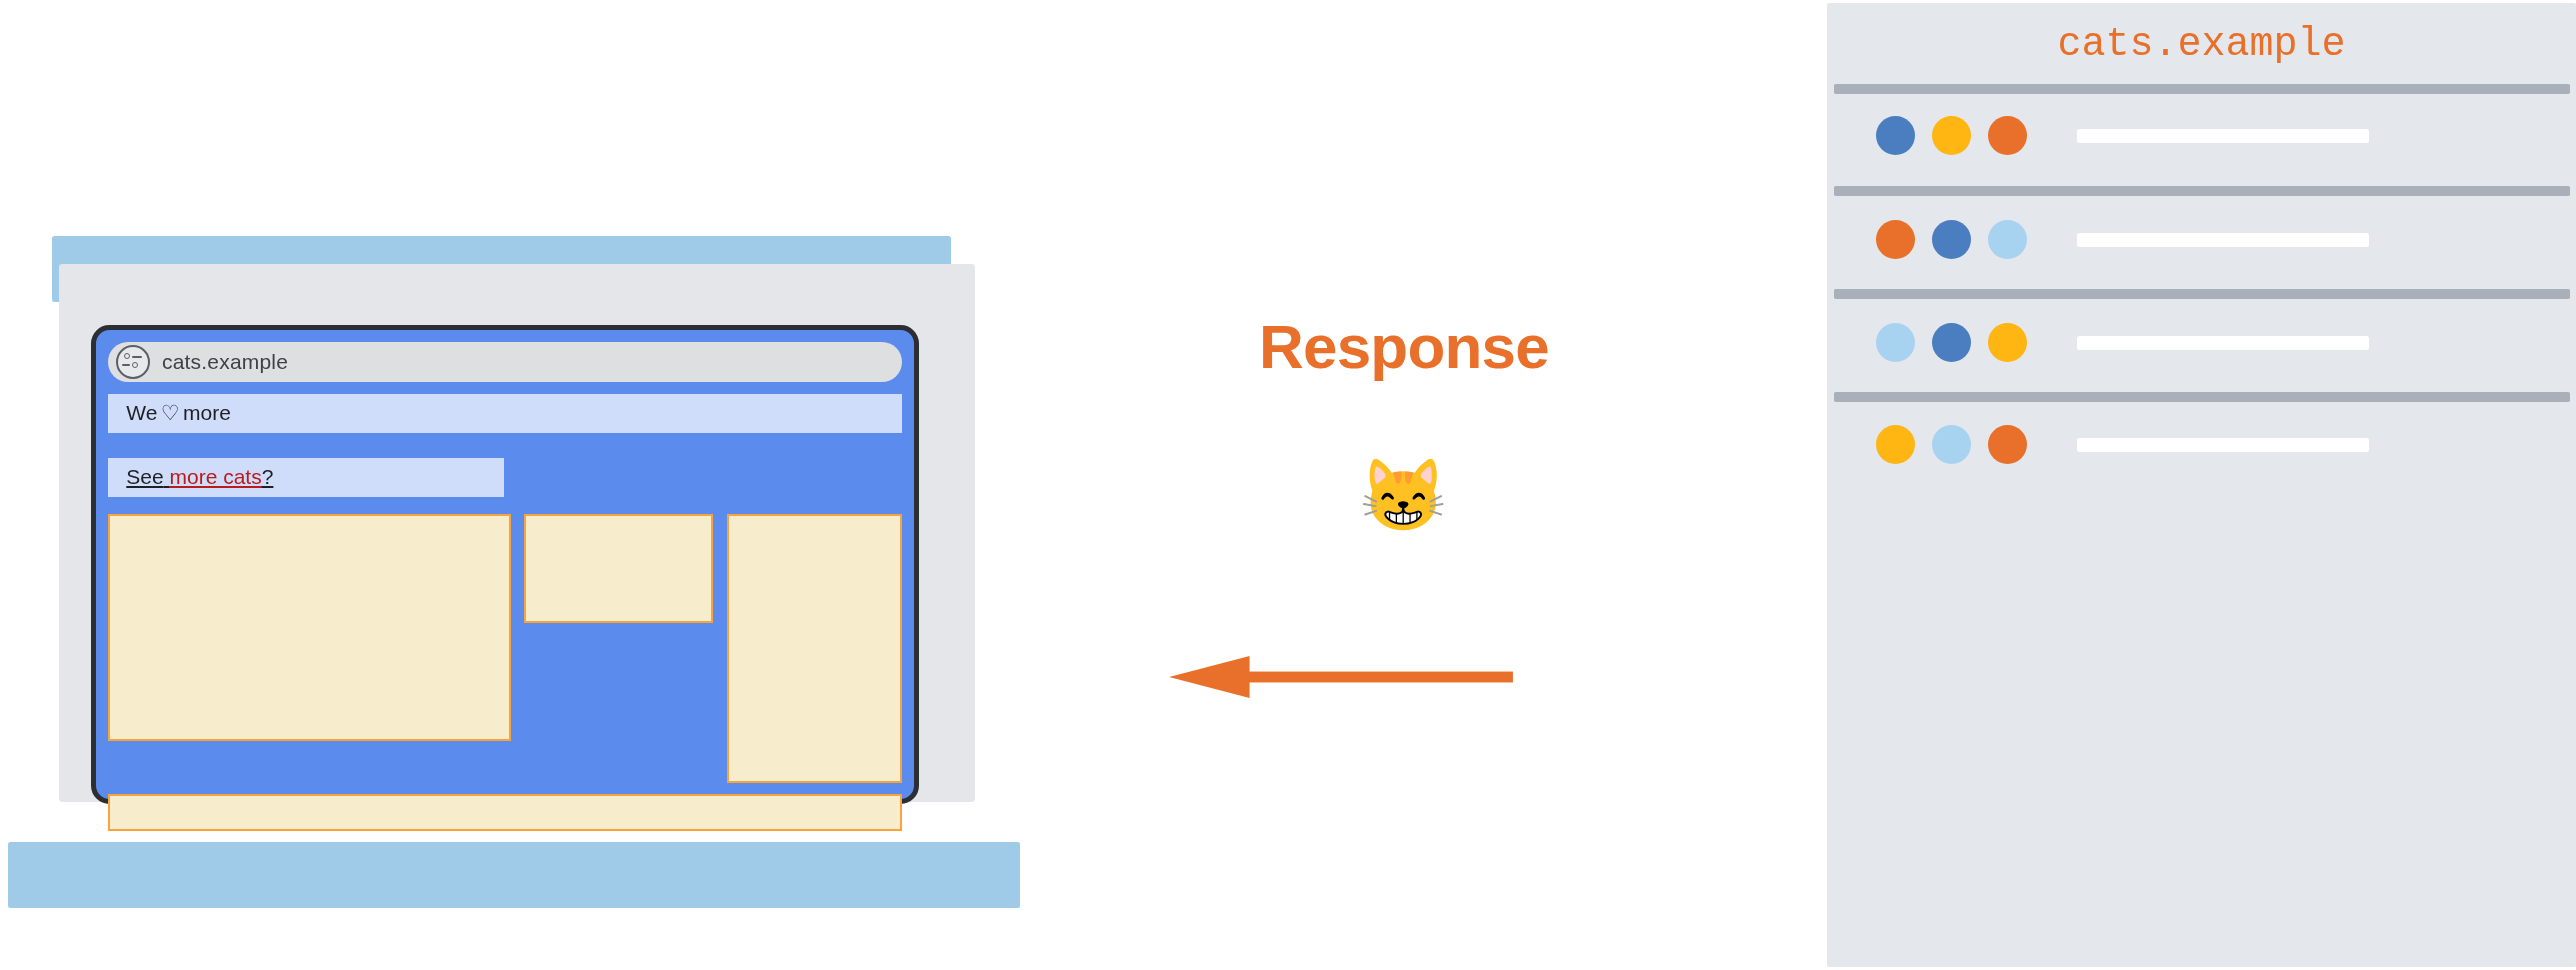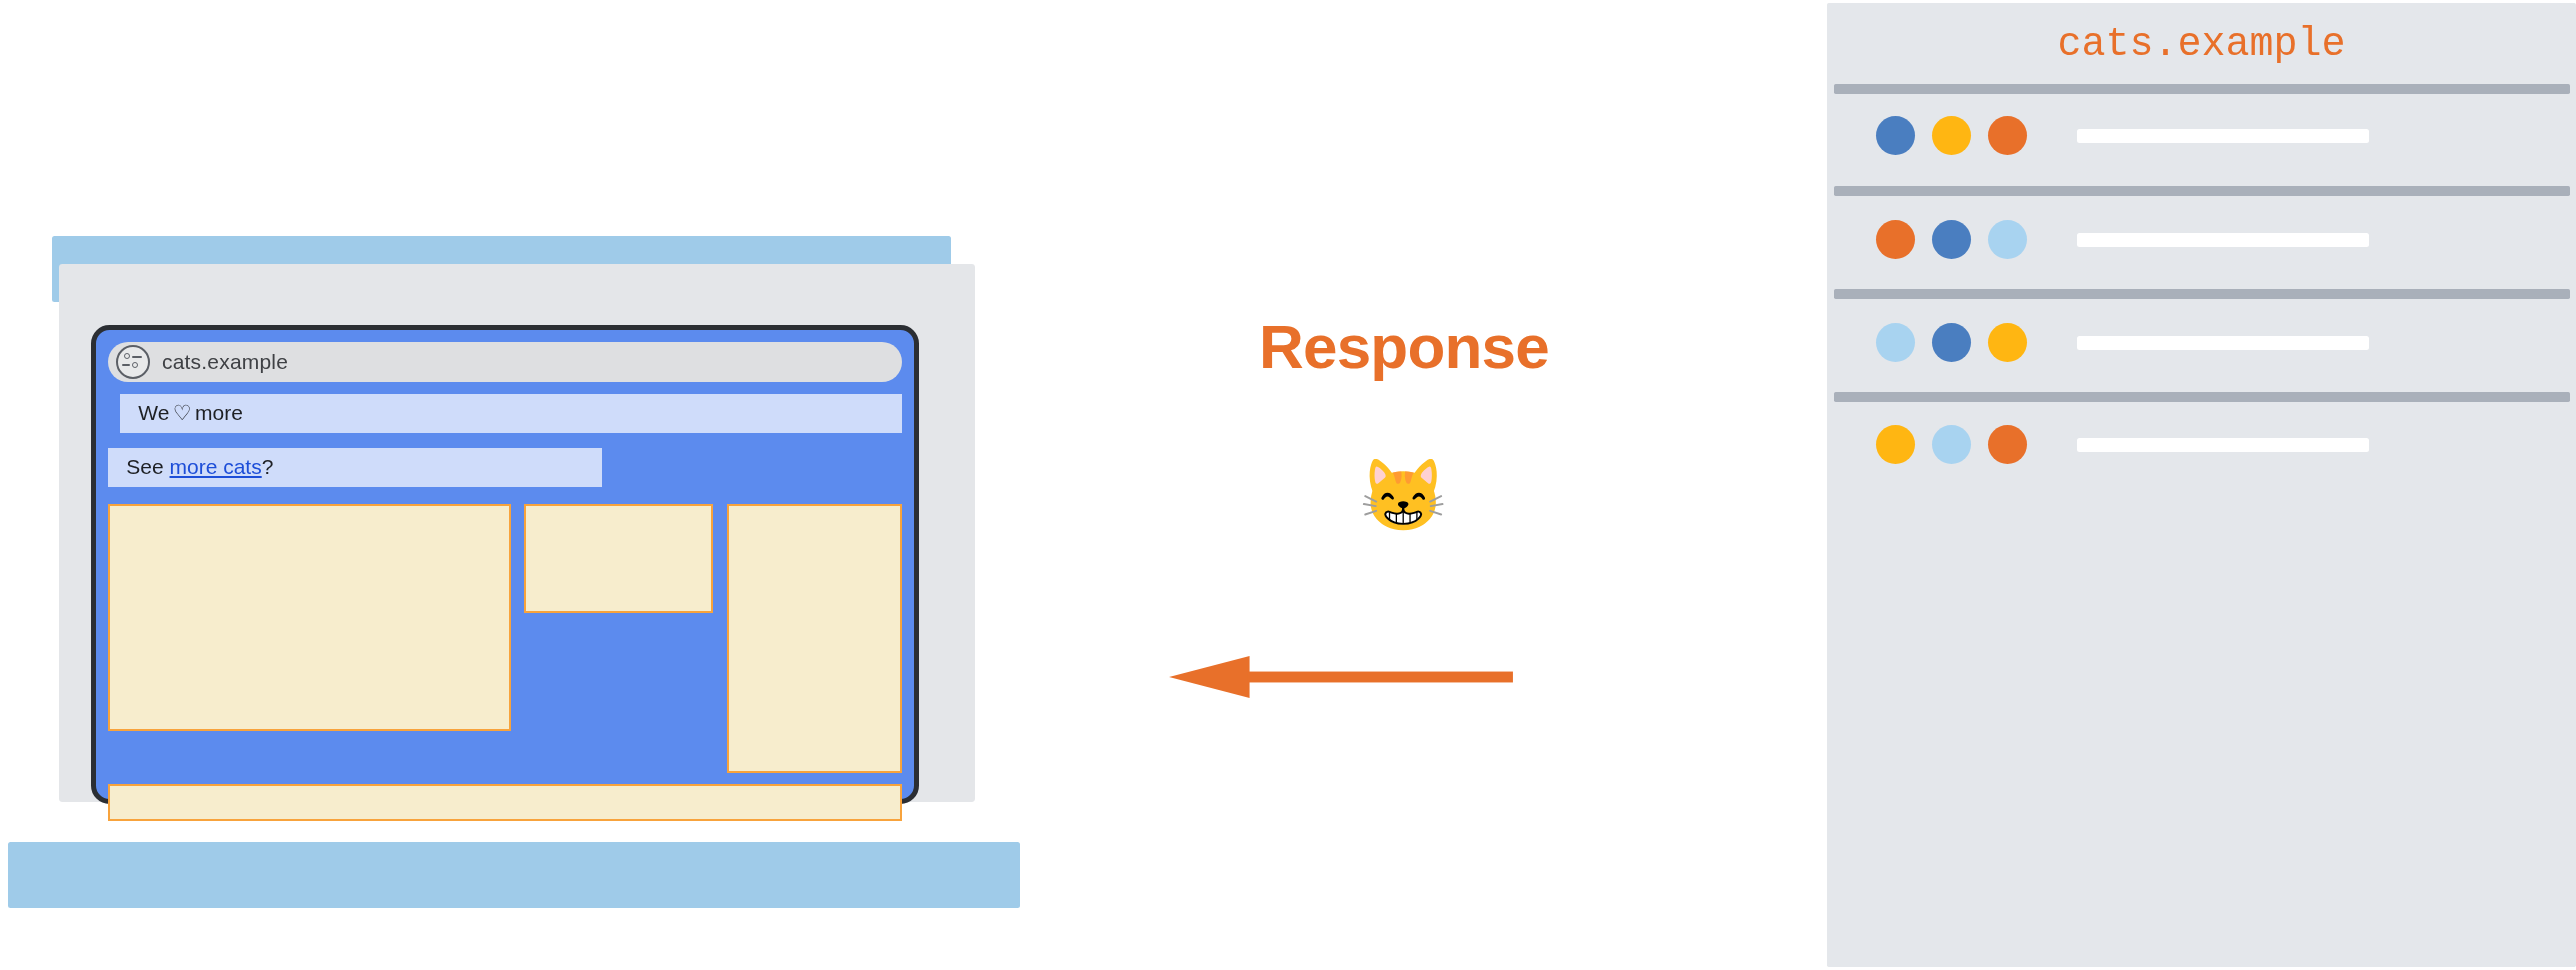--- a/index.html
+++ b/index.html
@@ -106,23 +106,23 @@
   .page-row {
     background: #cfdcfa;
     height: 39px;
     display: flex;
     align-items: center;
     padding-left: 18.5px;
     box-sizing: border-box;
     font-size: 21px;
     color: #1e2024;
   }
-  #headline-row { margin-top: 11.8px; margin-left: 12px; }
-  #link-row { margin-top: 15px; width: 494px; }
-  #more-cats-link { color:#1d4ed8; text-decoration: underline; }
+  #headline-row { margin-top: 11.8px; }
+  #link-row { margin-top: 25px; width: 396px; text-decoration: underline; }
+  #more-cats-link { color:#b91c1c; text-decoration: underline; }
   #heart-glyph { margin: 0 3.4px; }
 
   #content-area {
     margin-top: 17px;
     display: flex;
     gap: 13.4px;
     height: 269px;
   }
   .card {
     background: #f7edcd;

